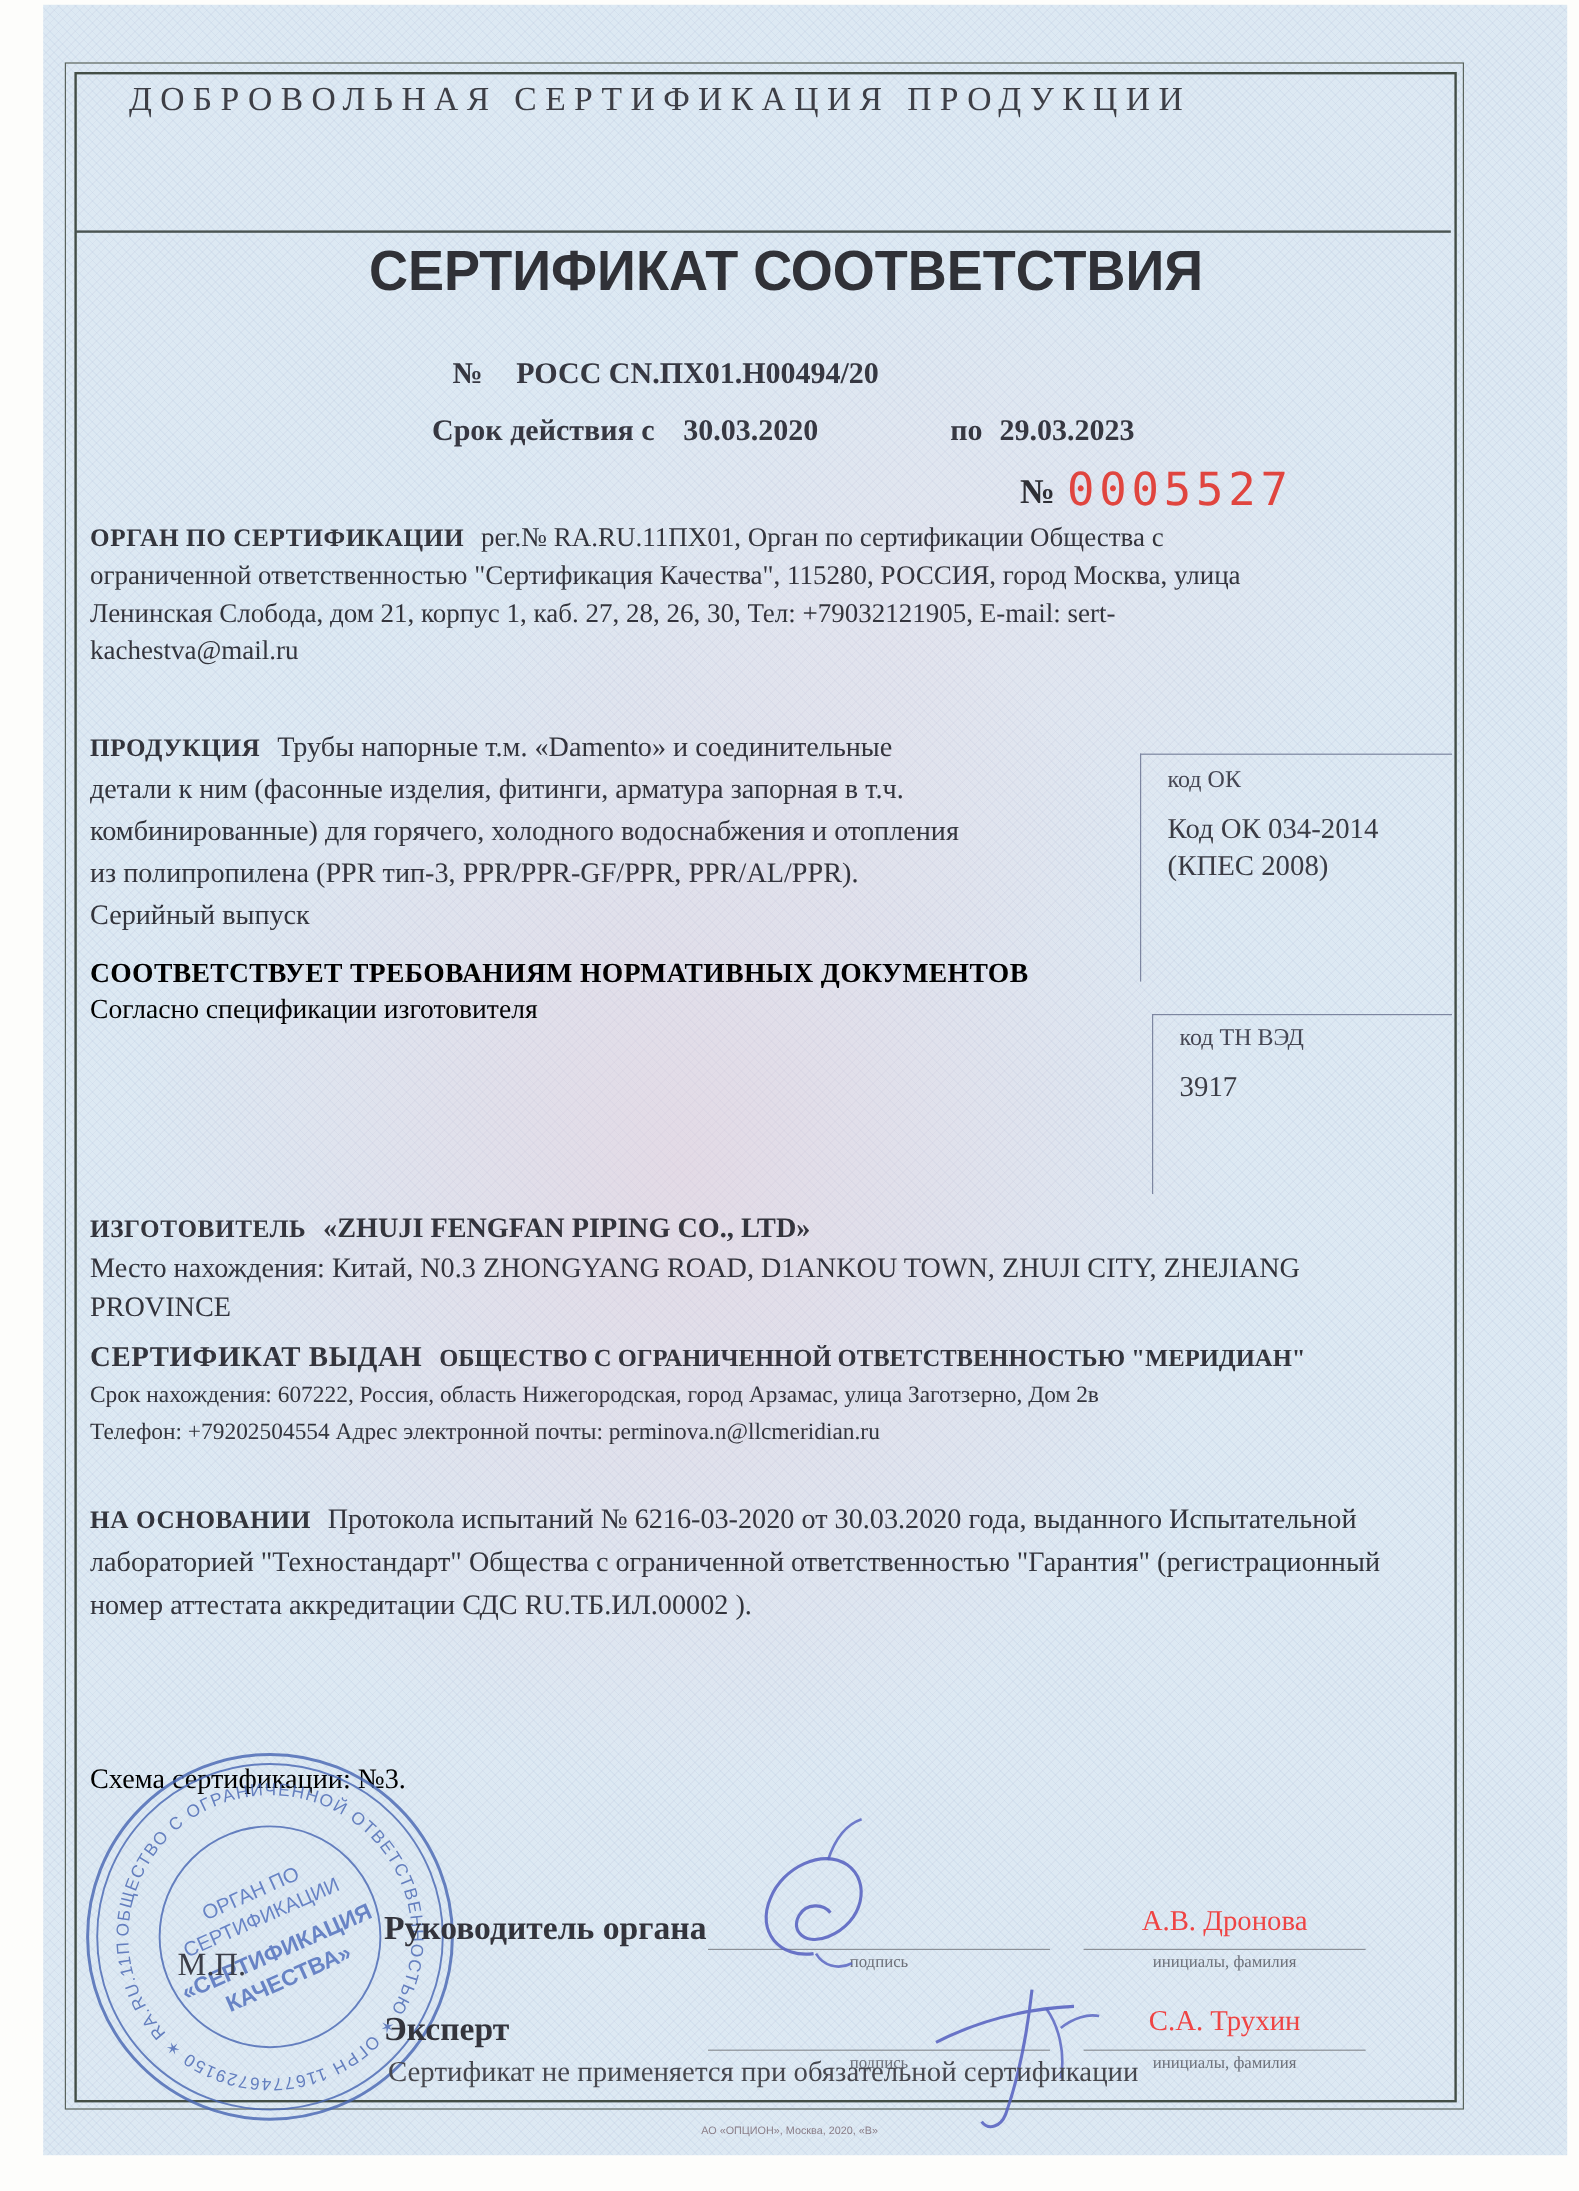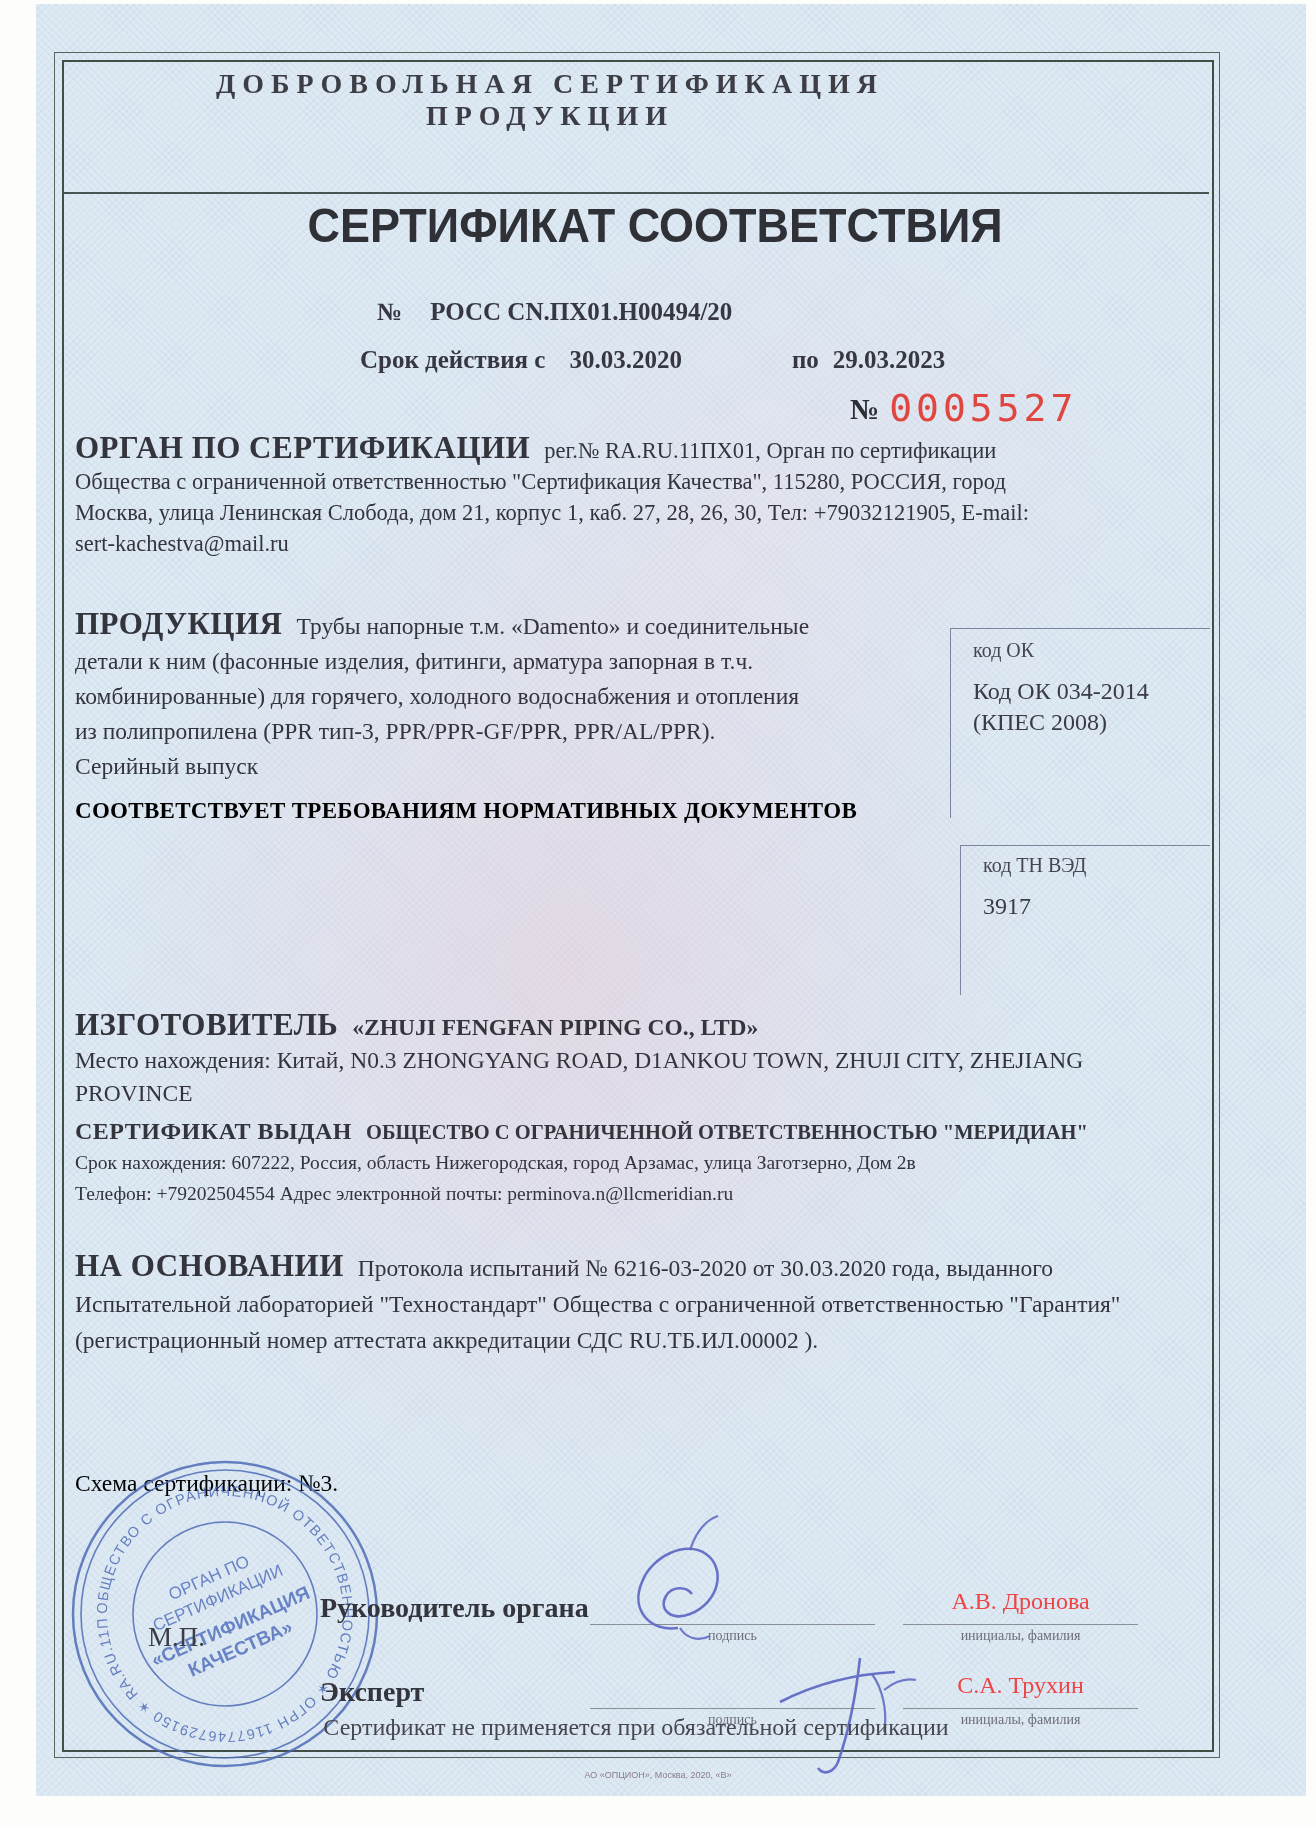--- a/index.html
+++ b/index.html
@@ -12,35 +12,35 @@
       radial-gradient(ellipse 520px 420px at 58% 28%, rgba(238,216,226,0.30), rgba(238,216,226,0) 70%),
       repeating-linear-gradient(45deg, rgba(138,170,206,0.10) 0 1px, rgba(0,0,0,0) 1px 5px),
       repeating-linear-gradient(-45deg, rgba(150,142,182,0.08) 0 1px, rgba(0,0,0,0) 1px 5px);
   }
   .frame-outer{position:absolute;left:54px;top:52px;width:1164px;height:1704px;border:1px solid #5a645c;}
   .frame-inner{position:absolute;left:62px;top:60px;width:1148px;height:1688px;border:2px solid #434e46;}
   .header-rule{position:absolute;left:63px;top:192px;width:1146px;height:0;border-top:2px solid #4a5452;}
 
   .abs{position:absolute;}
   .txt{color:#33343c;}
-  .banner{left:90px;top:68px;width:920px;text-align:center;font-weight:bold;font-size:28px;
+  .banner{left:90px;top:68px;width:920px;text-align:center;font-weight:normal;font-size:28px;
           letter-spacing:7px;color:#3d3e45;}
   .title{left:270px;top:200px;width:770px;text-align:center;font-family:"Liberation Sans",sans-serif;
          font-weight:bold;font-size:45px;letter-spacing:0px;color:#303137;transform:scaleY(1.05);}
   .cnum-line{left:377px;top:298px;font-size:25px;font-weight:bold;color:#363741;}
   .cnum-line .no{margin-right:28px;}
   .validity{left:360px;top:346px;font-size:25px;font-weight:bold;color:#363741;}
   .validity .lab{margin-right:24px;}
   .validity .to{margin-left:110px;margin-right:14px;}
   .serial{left:850px;top:386px;font-size:29px;font-weight:bold;color:#2e2f35;}
   .serial .digits{font-family:"DejaVu Sans Mono",monospace;font-weight:normal;font-size:38px;
                   letter-spacing:4px;color:#e0453f;vertical-align:-2px;margin-left:10px;}
 
   .para{margin:0;font-size:22.5px;line-height:31px;color:#33343c;}
-  .lbl{font-weight:bold;font-size:31px;letter-spacing:0.5px;margin-right:14px;}
+  .lbl{font-weight:bold;font-size:21px;letter-spacing:0.5px;margin-right:14px;}
   .sec-body{left:75px;top:432px;width:995px;}
   .sec-product{left:75px;top:606px;width:735px;font-size:23.5px;line-height:35px;}
   .sec-product .para{font-size:23.5px;line-height:35px;}
   .codebox{border-top:1px solid #7c85a0;border-left:1px solid #7c85a0;color:#3a3b44;}
   .box-ok{left:950px;top:628px;width:260px;height:190px;padding:10px 0 0 22px;box-sizing:border-box;}
   .box-tnved{left:960px;top:845px;width:250px;height:150px;padding:8px 0 0 22px;box-sizing:border-box;}
   .codebox .small-lab{font-size:20px;color:#454653;display:block;margin-bottom:14px;}
   .codebox .val{font-size:24px;line-height:31px;display:block;white-space:pre-line;}
   .sec-conform{left:75px;top:798px;width:880px;}
   .sec-conform .lbl{font-size:23px;letter-spacing:0.3px;}
@@ -114,20 +114,21 @@
   </div>
 
   <div class="abs codebox box-ok">
     <span class="small-lab">код ОК</span>
     <span class="val">Код ОК 034-2014
 (КПЕС 2008)</span>
   </div>
 
   <div class="abs sec-conform">
     <span class="lbl">СООТВЕТСТВУЕТ ТРЕБОВАНИЯМ НОРМАТИВНЫХ ДОКУМЕНТОВ</span>
+    <span class="sub">Согласно спецификации изготовителя</span>
   </div>
 
   <div class="abs codebox box-tnved">
     <span class="small-lab">код ТН ВЭД</span>
     <span class="val">3917</span>
   </div>
 
   <div class="abs sec-manufacturer">
     <p class="para"><span class="lbl">ИЗГОТОВИТЕЛЬ</span><span class="mname">«ZHUJI FENGFAN PIPING CO., LTD»</span><br>
     <span>Место нахождения: Китай, N0.3 ZHONGYANG ROAD, D1ANKOU TOWN, ZHUJI CITY, ZHEJIANG PROVINCE</span></p>

